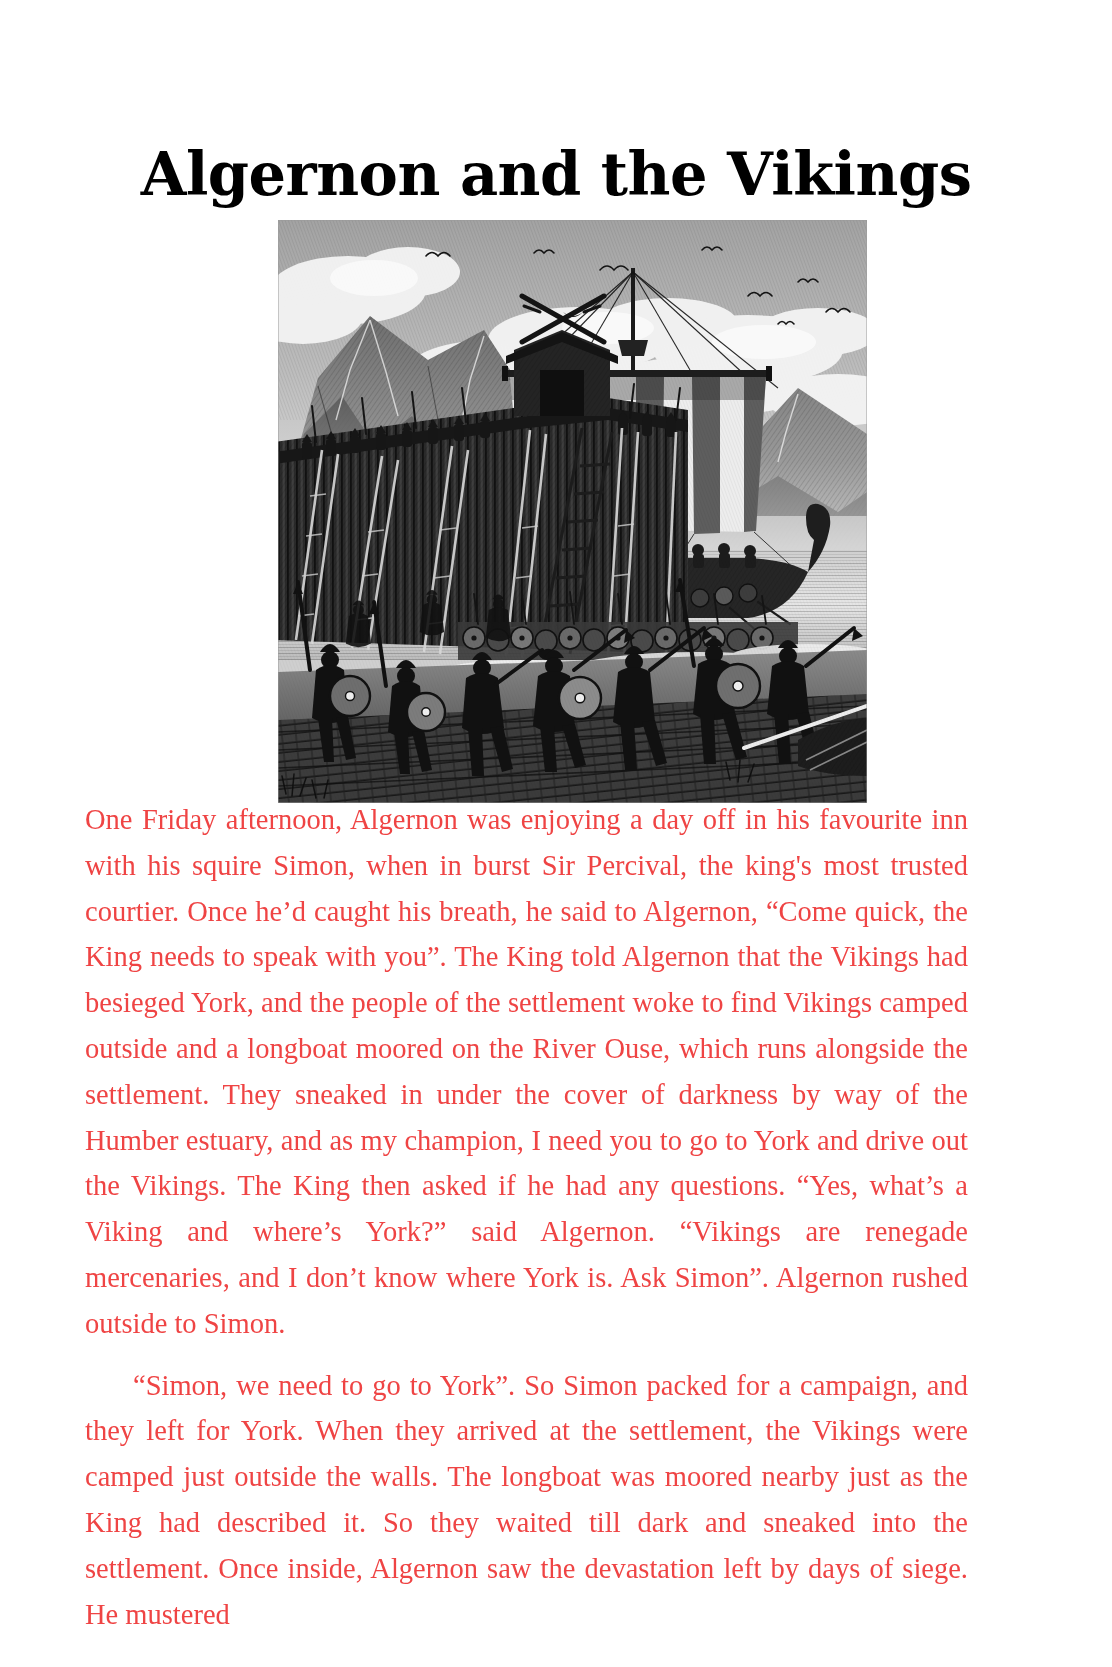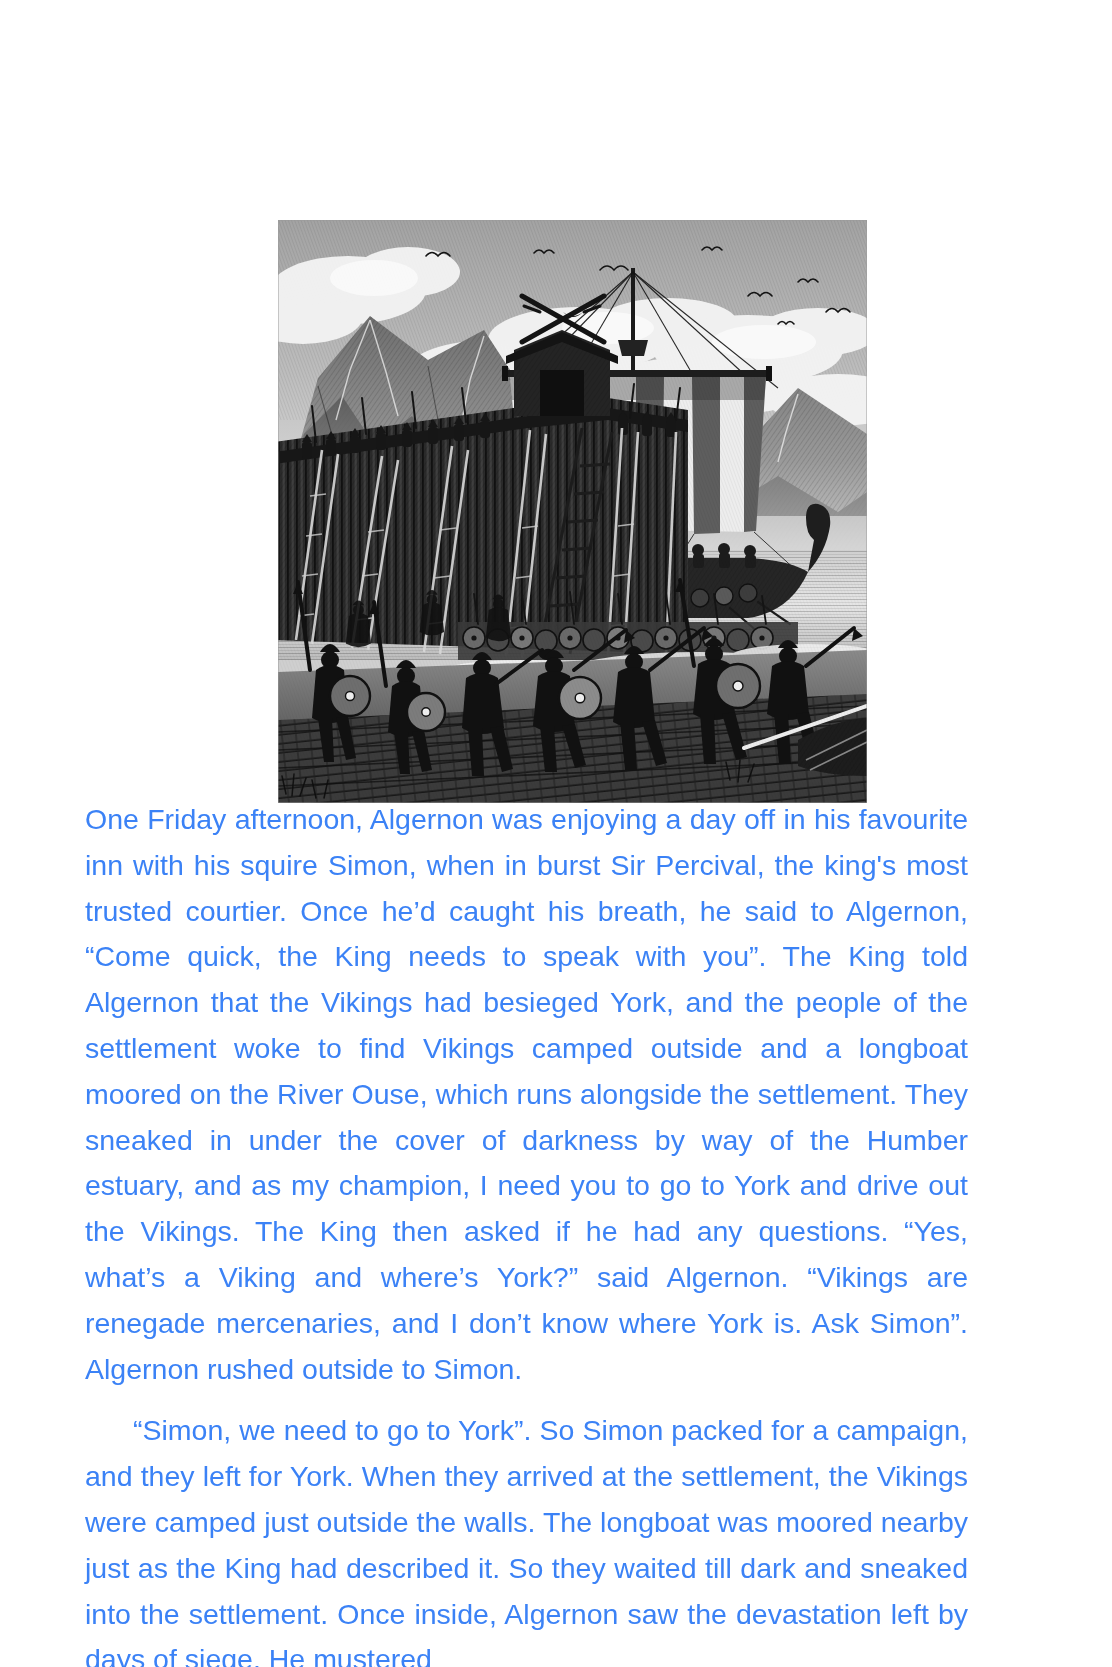--- a/index.html
+++ b/index.html
@@ -57,35 +57,36 @@
     left: 85px;
     top: 797px;
     width: 883px;
   }
   .body-text p {
     margin: 0;
     font-size: 28.5px;
     line-height: 45.8px;
     text-align: justify;
     text-justify: inter-word;
-    color: #3b82f6;
-    font-family: Liberation Sans, sans-serif;
+    color: #ef4444;
+    font-family: Liberation Serif, serif;
   }
   .body-text p.indented {
     text-indent: 48px;
   }
   .body-text p + p {
     margin-top: 16px;
   }
 </style>
 </head>
 <body>
 
 <div class="page">
 
+  <h1 class="doc-title">Algernon and the Vikings</h1>
 
   <figure class="figure">
     <svg viewBox="0 0 589 583" preserveAspectRatio="none">
       <defs>
         <linearGradient id="skyGrad" x1="0" y1="0" x2="0" y2="1">
           <stop offset="0%" stop-color="#a3a3a3"></stop>
           <stop offset="45%" stop-color="#bdbdbd"></stop>
           <stop offset="100%" stop-color="#e8e8e8"></stop>
         </linearGradient>
         <linearGradient id="mtnGrad" x1="0" y1="0" x2="0" y2="1">

